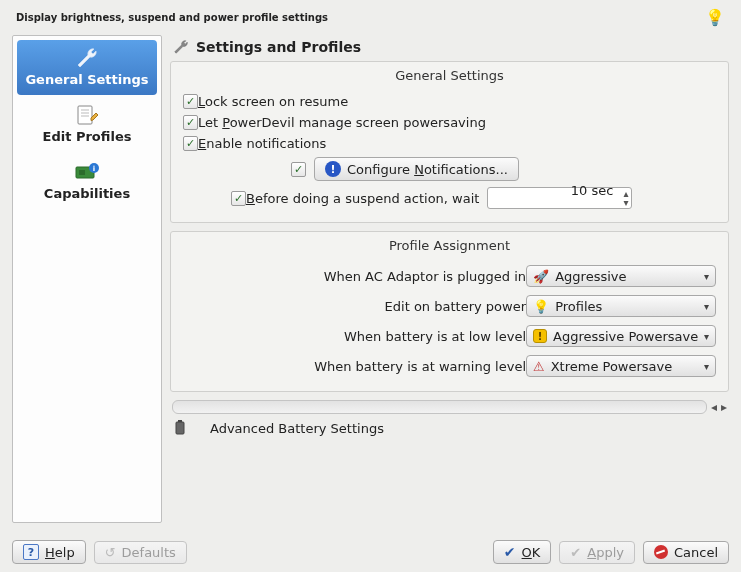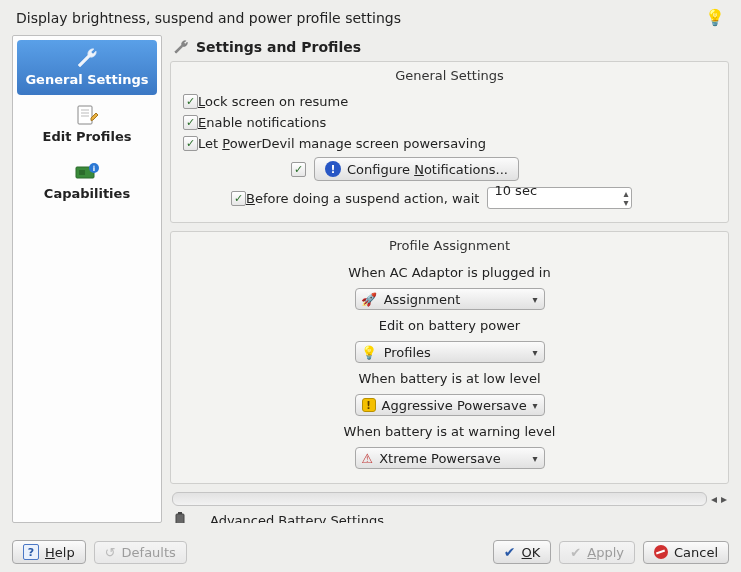--- a/index.html
+++ b/index.html
@@ -8,21 +8,21 @@
     font-family: "DejaVu Sans", "Liberation Sans", sans-serif;
     font-size: 13px;
     background: #eeeeec;
     color: #222;
     width: 741px;
     height: 572px;
     overflow: hidden;
   }
   .window { width: 741px; height: 572px; display: flex; flex-direction: column; }
   .header { display: flex; align-items: center; padding: 8px 16px; }
-  .header-title { font-weight: normal; font-size: 14px; flex: 1; }
+  .header-title { font-weight: bold; font-size: 10px; flex: 1; }
   .bulb { font-size: 16px; color: #555; }
   .body { display: flex; flex: 1; padding: 0 12px 8px 12px; gap: 8px; overflow: hidden; }
   .sidebar {
     width: 150px;
     background: #fdfdfd;
     border: 1px solid #bfbfbf;
     border-radius: 2px;
     padding: 4px;
     display: flex;
     flex-direction: column;
@@ -65,25 +65,25 @@
     border-radius: 4px;
     padding: 3px 10px;
     display: inline-flex; align-items: center; gap: 6px;
     cursor: pointer;
     font-size: 13px;
   }
   .btn.disabled { color: #9c9c9c; border-color:#c4c4c4; background: linear-gradient(#f4f4f4,#e8e8e8); }
   .spin {
     background: #fff; border: 1px solid #a8a8a8; border-radius: 3px;
     width: 145px; height: 22px;
-    display: flex; align-items: center; justify-content: flex-start;
+    display: flex; align-items: center; justify-content: flex-end;
     padding: 0 18px 16px 6px; position: relative;
   }
   .spin .arrows { position:absolute; right:3px; top:1px; font-size:10px; line-height:9px; color:#555; display:flex; flex-direction:column; }
-  .assign-row { display: flex; align-items: center; padding: 4px 12px; gap: 8px; flex-direction: column; }
+  .assign-row { display: flex; align-items: center; padding: 4px 12px; gap: 0; }
   .assign-label { flex: 1; text-align: right; }
   .select {
     width: 190px; height: 22px;
     background: linear-gradient(#fbfbfb,#e1e1e1);
     border: 1px solid #a8a8a8; border-radius: 4px;
     display: flex; align-items: center; padding: 0 6px; gap: 6px;
     position: relative;
   }
   .select .caret { position: absolute; right: 6px; font-size: 10px; color:#444; }
   .scroll-sep { display:flex; align-items:center; gap:4px; padding: 0 2px; }
@@ -158,25 +158,25 @@
 
       <div class="panel">
         <div class="panel-title">General Settings</div>
 
         <div class="row">
           <span class="chk"></span>
           <span><span class="ul">L</span>ock screen on resume</span>
         </div>
         <div class="row">
           <span class="chk"></span>
+          <span>Let <span class="ul">P</span>owerDevil manage screen powersaving</span>
+        </div>
+        <div class="row">
+          <span class="chk"></span>
           <span><span class="ul">E</span>nable notifications</span>
-        </div>
-        <div class="row">
-          <span class="chk"></span>
-          <span>Let <span class="ul">P</span>owerDevil manage screen powersaving</span>
         </div>
 
         <div class="row indent">
           <span class="chk"></span>
           <span style="width:8px"></span>
           <span class="btn">
             <span class="ico-info">!</span>
             <span>Configure <span class="ul">N</span>otifications...</span>
           </span>
         </div>
@@ -195,21 +195,21 @@
         </div>
       </div>
 
       <div class="panel">
         <div class="panel-title">Profile Assignment</div>
 
         <div class="assign-row">
           <span class="assign-label">When AC Adaptor is plugged in</span>
           <span class="select">
             <span>🚀</span>
-            <span>Assignment</span>
+            <span>Aggressive</span>
             <span class="caret">▾</span>
           </span>
         </div>
         <div class="assign-row">
           <span class="assign-label">Edit on battery power</span>
           <span class="select">
             <span>💡</span>
             <span>Profiles</span>
             <span class="caret">▾</span>
           </span>

